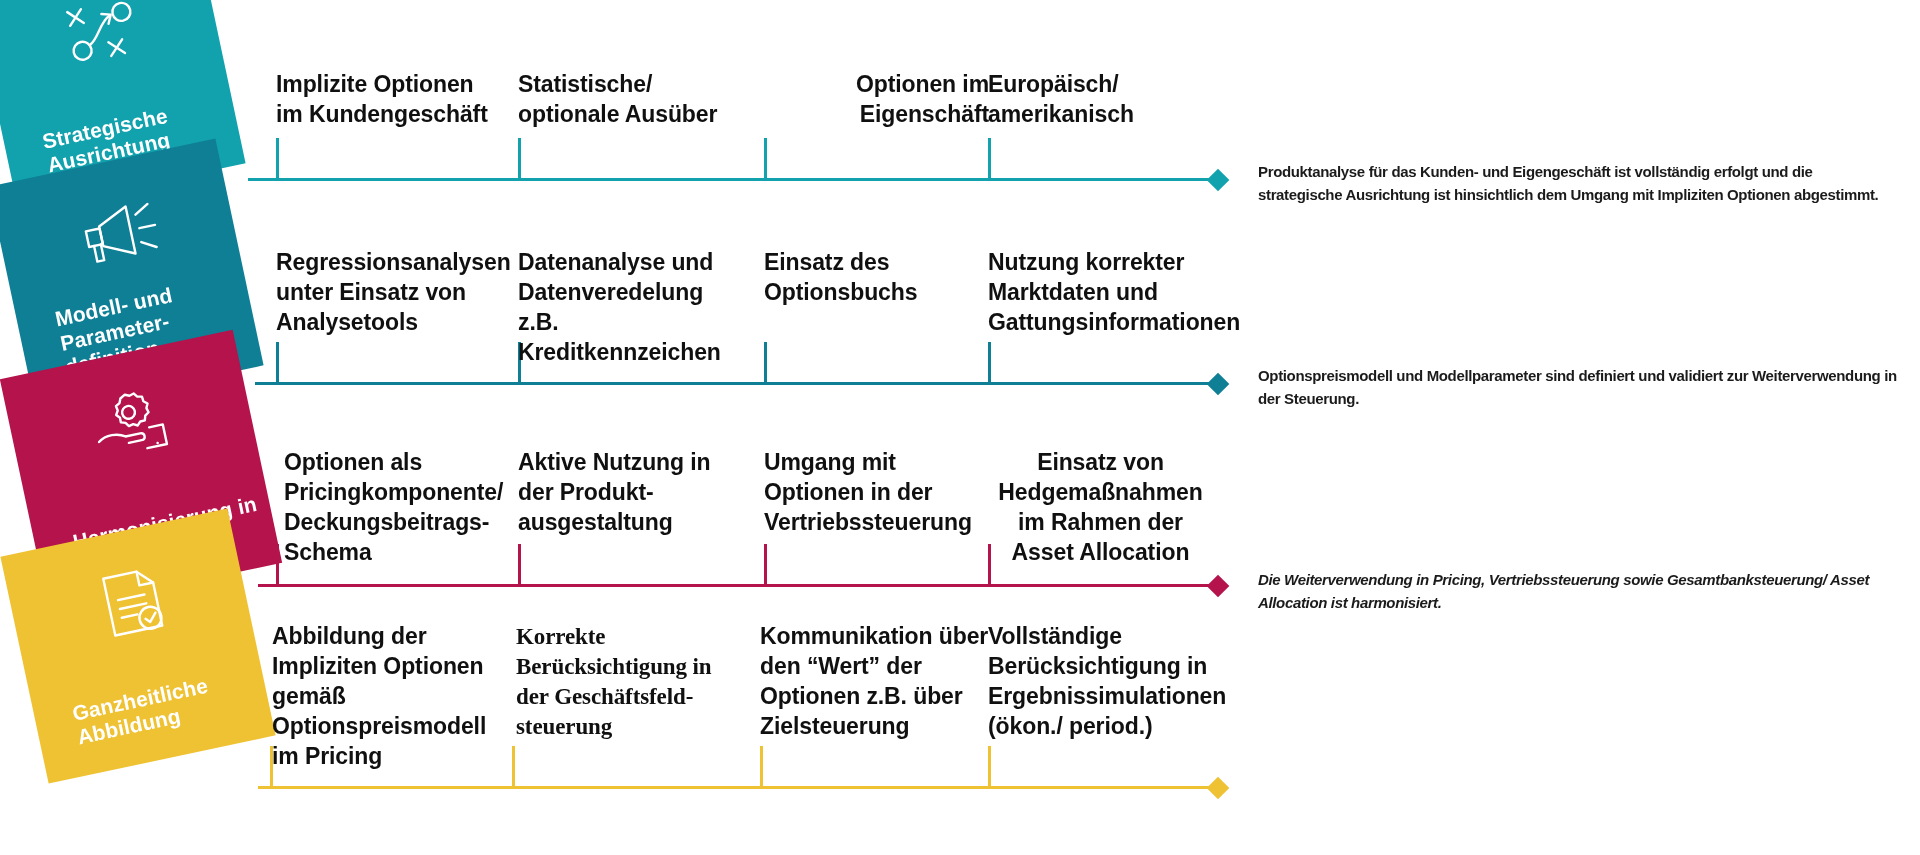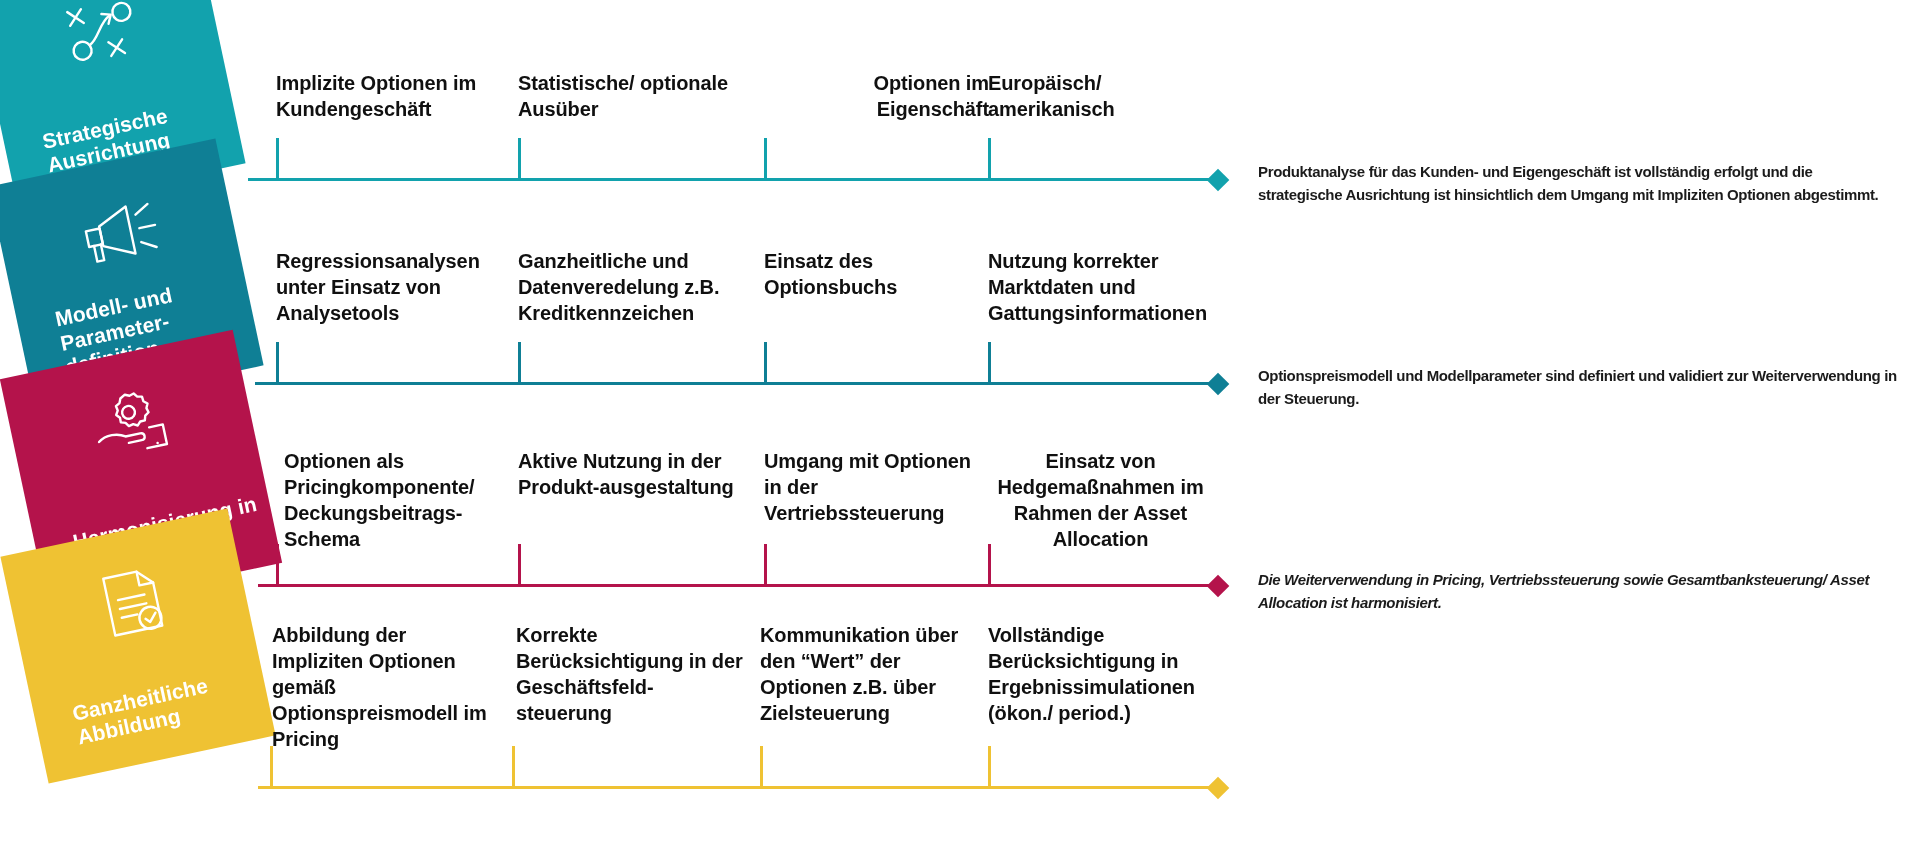--- a/index.html
+++ b/index.html
@@ -60,21 +60,21 @@
   }
   .arrowhead {
     position: absolute;
     width: 16px;
     height: 16px;
     transform: rotate(45deg);
   }
 
   .milestone {
     position: absolute;
-    font-size: 20px;
+    font-size: 23px;
     font-weight: bold;
     line-height: 1.30;
     color: #101010;
     letter-spacing: -0.1px;
   }
 
   .outcome {
     position: absolute;
     font-size: 15px;
     font-weight: bold;
@@ -132,21 +132,21 @@
       </span>
       <span class="tile-label">Modell- und Parameter-definition</span>
     </div>
     <div class="axis" style="left:255px; top:382px; width:963px; background:#0F7F95;"></div>
     <div class="arrowhead" style="left:1210px; top:375.5px; background:#0F7F95;"></div>
     <div class="tickline" style="left:276px; top:342px; background:#0F7F95;"></div>
     <div class="tickline" style="left:518px; top:342px; background:#0F7F95;"></div>
     <div class="tickline" style="left:764px; top:342px; background:#0F7F95;"></div>
     <div class="tickline" style="left:988px; top:342px; background:#0F7F95;"></div>
     <div class="milestone" style="left:276px; top:248px; width:230px;">Regressionsanalysen unter Einsatz von Analysetools</div>
-    <div class="milestone" style="left:518px; top:248px; width:230px;">Ganzheitliche und Datenveredelung z.B. Kreditkennzeichen</div>
+    <div class="milestone" style="left:518px; top:248px; width:230px;">Datenanalyse und Datenveredelung z.B. Kreditkennzeichen</div>
     <div class="milestone" style="left:764px; top:248px; width:230px;">Einsatz des Optionsbuchs</div>
     <div class="milestone" style="left:988px; top:248px; width:230px;">Nutzung korrekter Marktdaten und Gattungsinformationen</div>
     <div class="outcome" style="left:1258px; top:364px;">Optionspreismodell und Modellparameter sind definiert und validiert zur Weiterverwendung in der Steuerung.</div>
     <div class="tile" style="left:22px; top:352px; width:238px; height:238px; background:#B4134B;">
       <span class="tile-icon">
         <svg viewBox="0 0 82 70">
           <g fill="none" stroke="#ffffff" stroke-width="2.4" stroke-linecap="round" stroke-linejoin="round">
             <path d="M41 3 l4.4 2.0 4.5 -1.3 2.9 3.7 4.6 1.1 0.4 4.7 3.6 3.1 -2.0 4.3 1.2 4.5 -3.9 2.6 -1.4 4.5 -4.7 0.2 -3.3 3.4 -4.2 -2.2 -4.6 1.0 -2.6 -3.9 -4.5 -1.5 0.1 -4.7 -3.1 -3.5 2.4 -4.0 -0.8 -4.6 4.1 -2.3 1.8 -4.3 Z"></path>
             <circle cx="41" cy="21" r="6.4"></circle>
             <path d="M6 44 C 14 38, 26 39, 33 44 L48 44 C 53 44, 53 51, 48 51 L35 51"></path>
@@ -184,16 +184,16 @@
       </span>
       <span class="tile-label">Ganzheitliche Abbildung</span>
     </div>
     <div class="axis" style="left:258px; top:786px; width:960px; background:#EFC233;"></div>
     <div class="arrowhead" style="left:1210px; top:779.5px; background:#EFC233;"></div>
     <div class="tickline" style="left:270px; top:746px; background:#EFC233;"></div>
     <div class="tickline" style="left:512px; top:746px; background:#EFC233;"></div>
     <div class="tickline" style="left:760px; top:746px; background:#EFC233;"></div>
     <div class="tickline" style="left:988px; top:746px; background:#EFC233;"></div>
     <div class="milestone" style="left:272px; top:622px; width:230px;">Abbildung der Impliziten Optionen gemäß Optionspreismodell im Pricing</div>
-    <div class="milestone" style="left:516px; top:622px; width:230px;">Korrekte Berücksichtigung in der Geschäftsfeld-steuerung</div>
+    <div class="milestone" style="left:516px; top:622px; width:230px;font-family:Liberation Serif, serif;">Korrekte Berücksichtigung in der Geschäftsfeld-steuerung</div>
     <div class="milestone" style="left:760px; top:622px; width:230px;">Kommunikation über den “Wert” der Optionen z.B. über Zielsteuerung</div>
     <div class="milestone" style="left:988px; top:622px; width:230px;">Vollständige Berücksichtigung in Ergebnissimulationen (ökon./ period.)</div>
   </div>
 
 </body></html>

